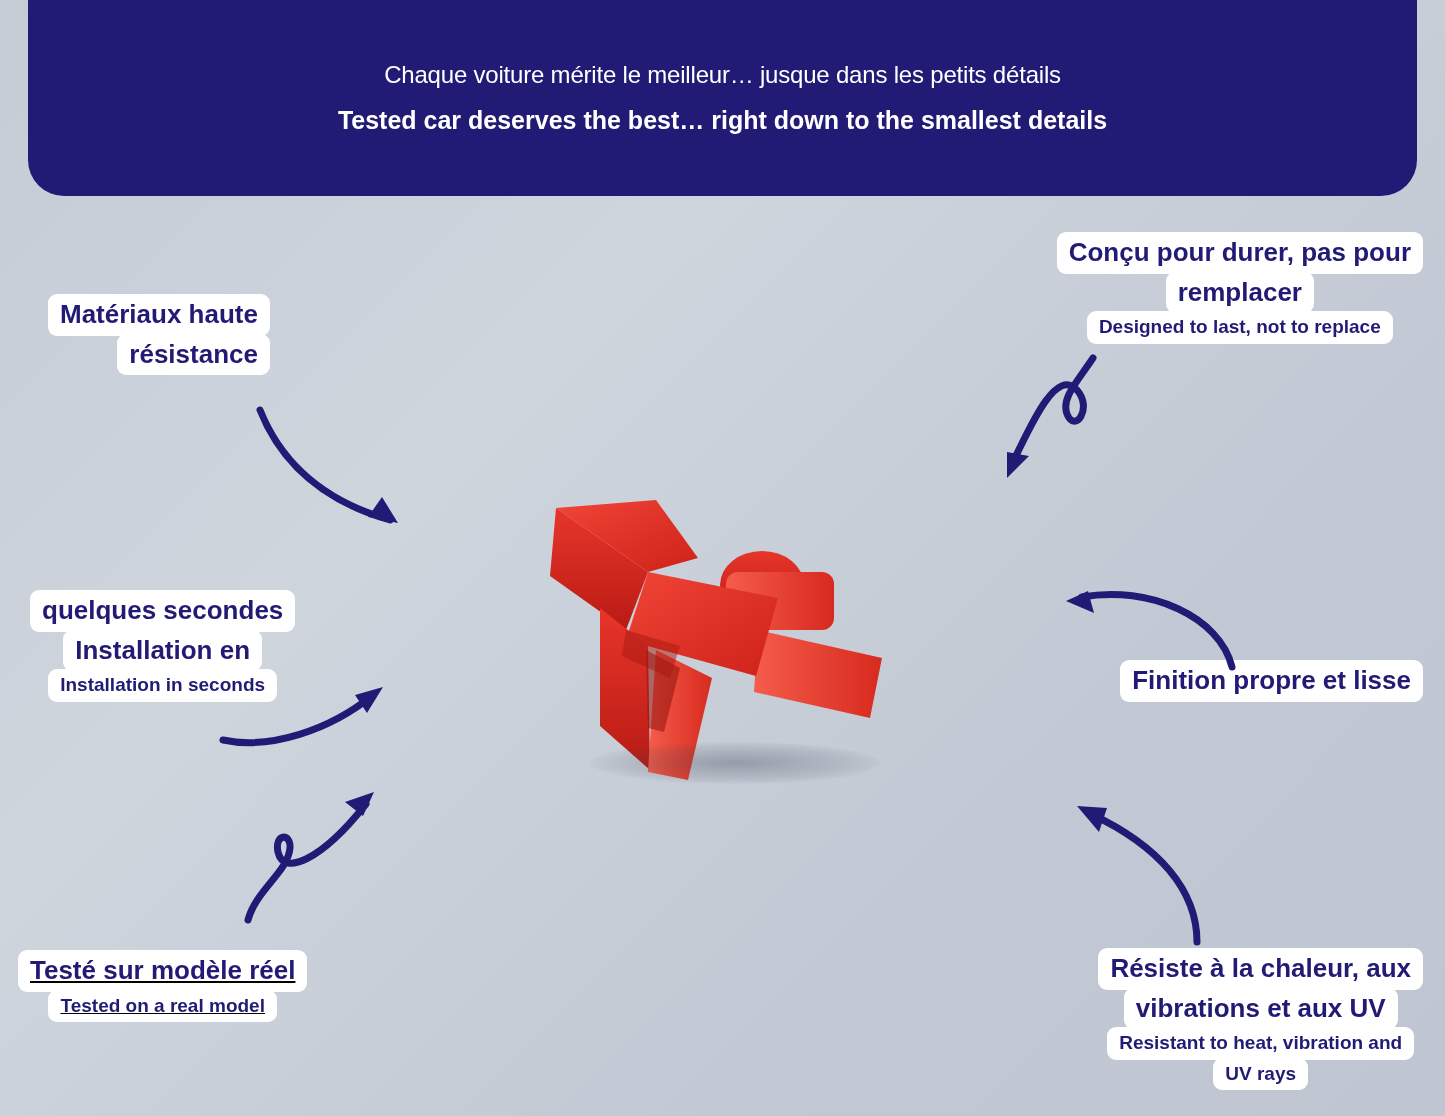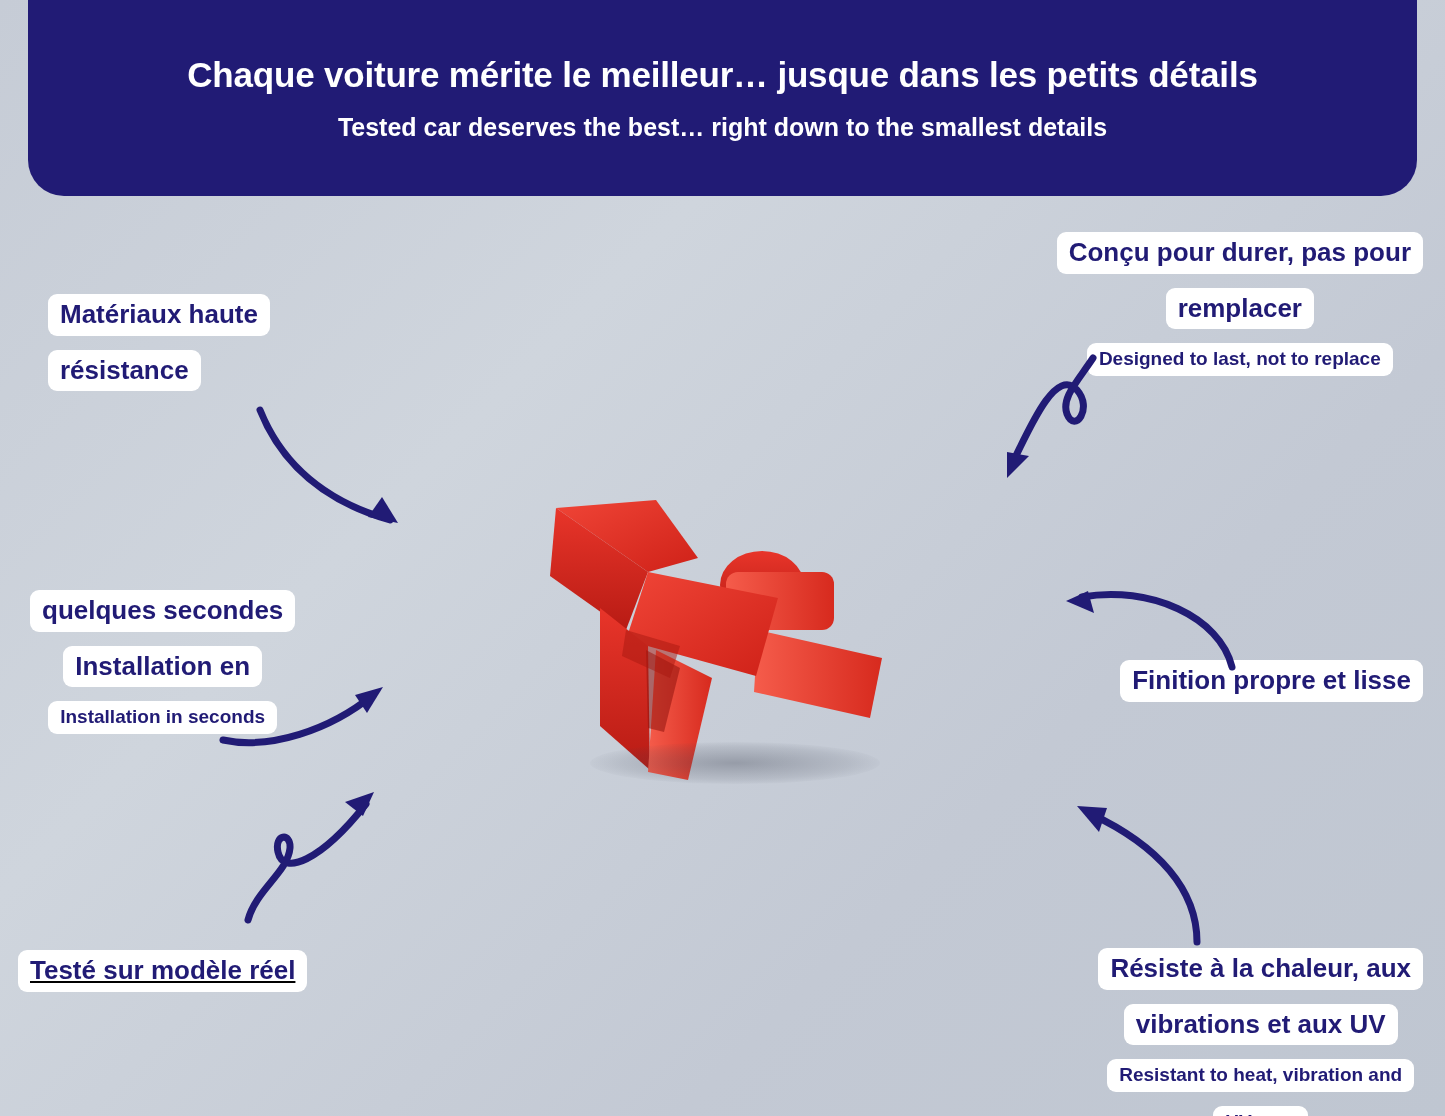--- a/index.html
+++ b/index.html
@@ -27,22 +27,22 @@
     border-bottom-right-radius: 36px;
     box-sizing: border-box;
     display: flex;
     flex-direction: column;
     align-items: center;
     justify-content: center;
     gap: 18px;
   }
   .header-title {
     color: #ffffff;
-    font-size: 35px;
-    font-weight: bold;
+    font-size: 24px;
+    font-weight: normal;
     letter-spacing: -0.2px;
     text-align: right;
     line-height: 1.15;
   }
   .header-subtitle {
     color: #ffffff;
     font-size: 25px;
     font-weight: bold;
     text-align: center;
     line-height: 1.15;
@@ -69,21 +69,21 @@
     line-height: 1.45;
   }
   .callout .en {
     font-size: 19px;
     line-height: 1.5;
     margin-top: -3px;
   }
   .callout.align-right { align-items: flex-end; }
 
   
-  .pill-stack { display: flex; flex-direction: column; gap: 16px; }
+  .pill-stack { display: flex; flex-direction: column; }
   .pill-stack .line:not(:first-child) { margin-top: -2px; }
 
   
   #callout-materials { left: 48px; top: 294px; }
   #callout-install   { left: 30px; top: 590px; }
   #callout-tested    { left: 18px; top: 950px; text-decoration: underline; }
   #callout-durable   { right: 22px; top: 232px; }
   #callout-finish    { right: 22px; top: 660px; }
   #callout-resistant { right: 22px; top: 948px; }
 
@@ -129,37 +129,38 @@
 </style>
 </head>
 <body>
 
 <div class="header-banner">
   <div class="header-title">Chaque voiture mérite le meilleur… jusque dans les petits détails</div>
   <div class="header-subtitle">Tested car deserves the best… right down to the smallest details</div>
 </div>
 
 <div class="callout" id="callout-materials">
-  <div class="pill-stack" style="align-items:flex-start;">
+  <div class="pill-stack" style="align-items:flex-end;">
     <div class="line fr">Matériaux haute</div>
     <div class="line fr">résistance</div>
   </div>
 </div>
 
 <div class="callout" id="callout-install">
   <div class="pill-stack" style="align-items:center;">
     <div class="line fr">quelques secondes</div>
     <div class="line fr">Installation en</div>
     <div class="line en">Installation in seconds</div>
   </div>
 </div>
 
 <div class="callout" id="callout-tested">
   <div class="pill-stack" style="align-items:center;">
     <div class="line fr">Testé sur modèle réel</div>
+    <div class="line en">Tested on a real model</div>
   </div>
 </div>
 
 <div class="callout align-right" id="callout-durable">
   <div class="pill-stack" style="align-items:center;">
     <div class="line fr">Conçu pour durer, pas pour</div>
     <div class="line fr">remplacer</div>
     <div class="line en">Designed to last, not to replace</div>
   </div>
 </div>

